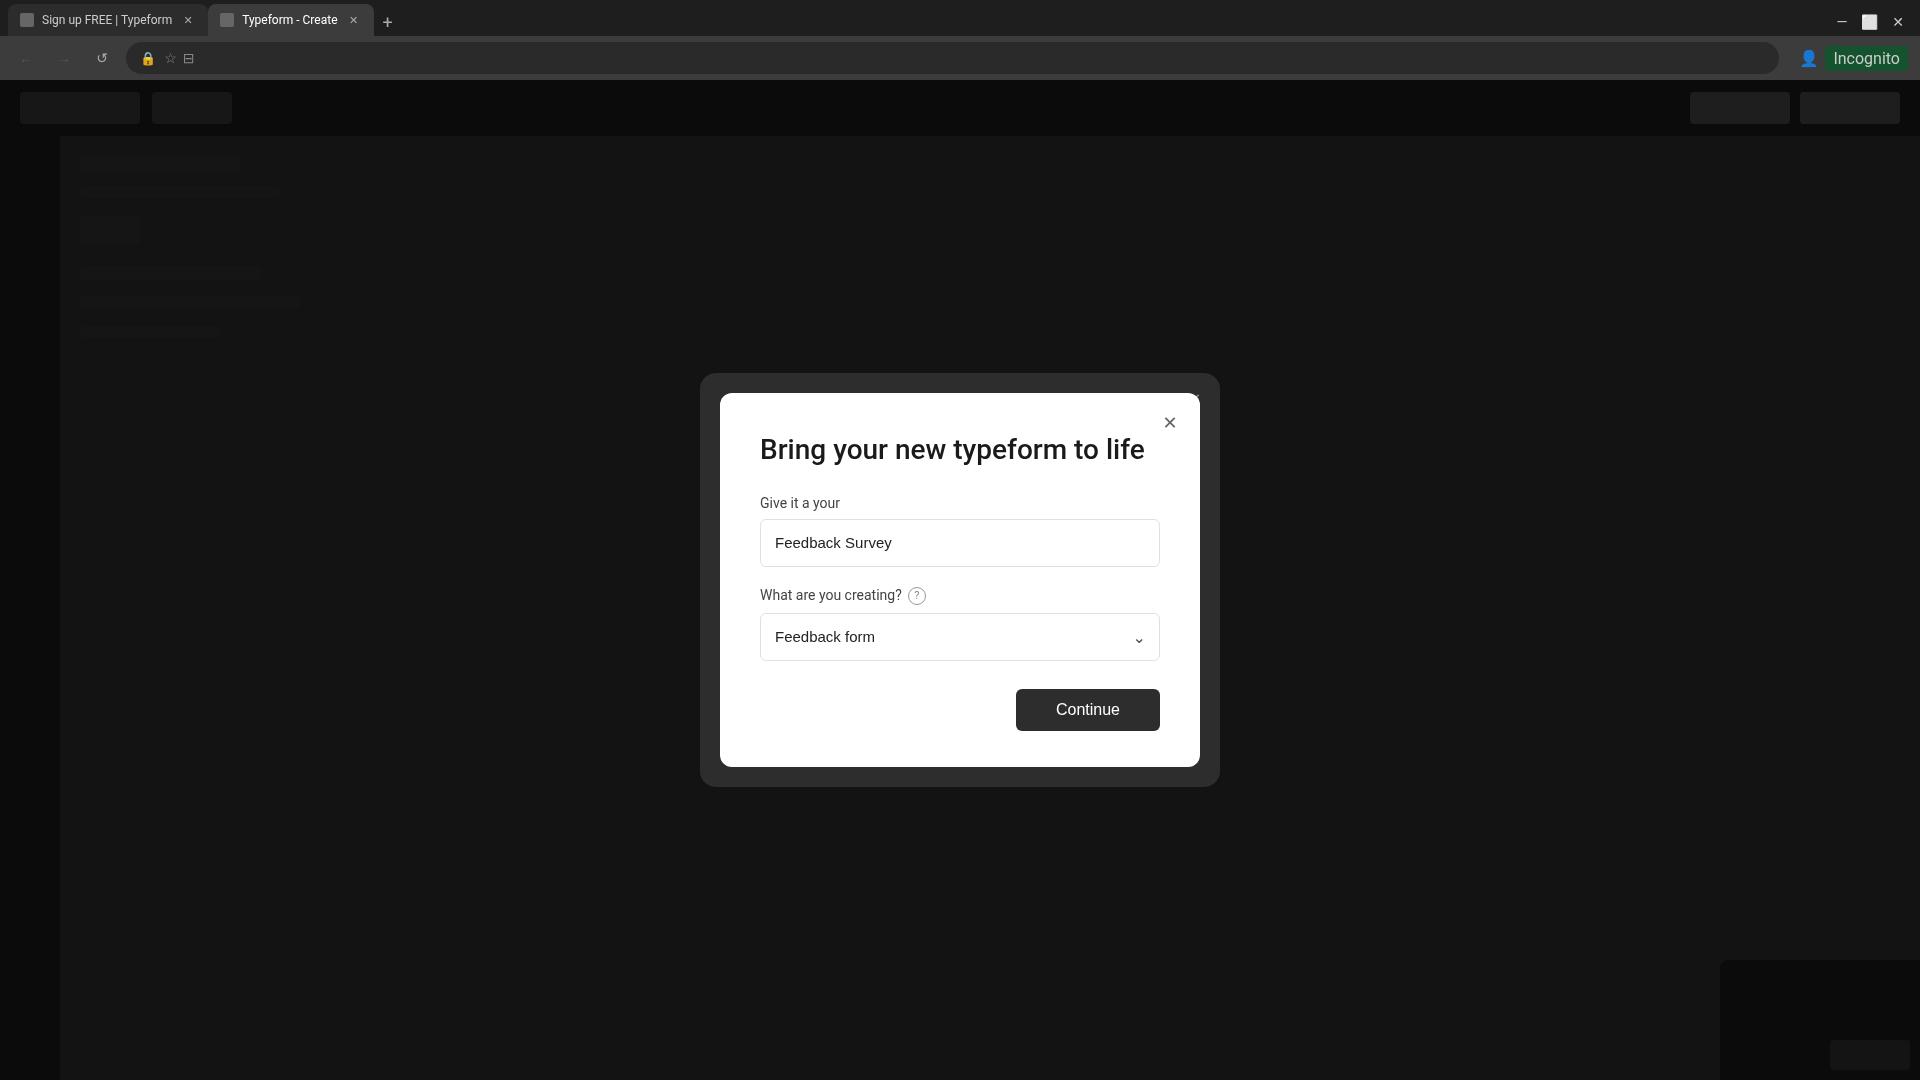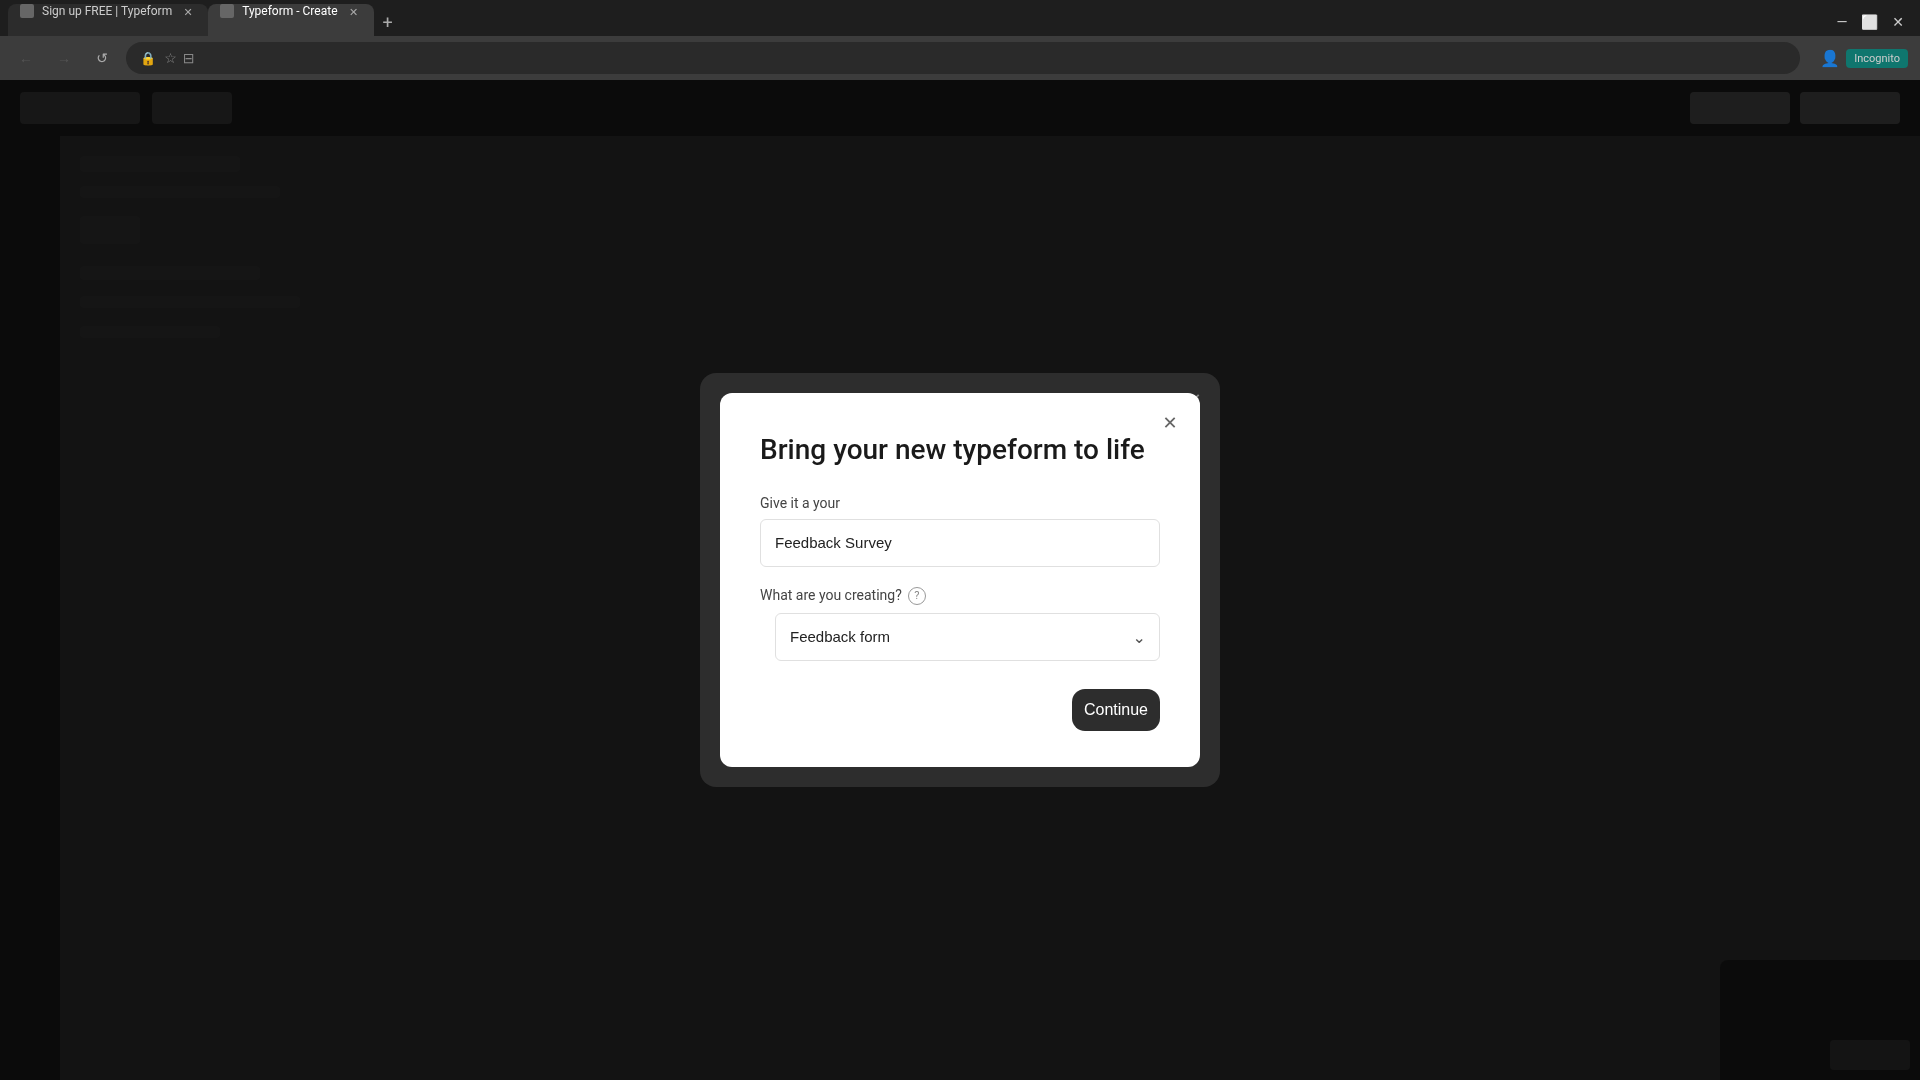--- a/index.html
+++ b/index.html
@@ -23,20 +23,21 @@
     .tab-strip {
       display: flex;
       align-items: flex-end;
       height: 36px;
       background: #1e1e1e;
       padding: 0 8px;
     }
 
     .tab {
       display: flex;
+      align-items: center;
       height: 32px;
       padding: 0 12px;
       border-radius: 8px 8px 0 0;
       font-size: 12px;
       color: #ccc;
       gap: 8px;
       min-width: 160px;
       max-width: 220px;
       cursor: pointer;
       background: #2c2c2c;
@@ -140,23 +141,23 @@
     }
 
     .browser-actions {
       display: flex;
       gap: 6px;
       align-items: center;
       margin-left: 10px;
     }
 
     .incognito-badge {
-      background: #0f766e;
+      background: #14532d;
       color: #ccc;
-      font-size: 11px;
+      font-size: 16px;
       padding: 3px 8px;
       border-radius: 4px;
       cursor: pointer;
     }
 
     .win-ctrl {
       width: 28px;
       height: 28px;
       display: flex;
       align-items: center;
@@ -397,22 +398,22 @@
     .modal-footer {
       margin-top: 28px;
       display: flex;
       justify-content: flex-end;
     }
 
     .continue-btn {
       background: #2d2d2d;
       color: #fff;
       border: none;
-      border-radius: 13px;
-      padding: 12px 12px;
+      border-radius: 6px;
+      padding: 12px 40px;
       font-size: 16px;
       font-weight: 500;
       cursor: pointer;
       transition: background 0.15s;
     }
   </style>
 </head>
 <body>
 
 <div class="browser-frame">
@@ -499,21 +500,21 @@
           <div class="form-group">
             <label class="form-label">Give it a your</label>
             <input type="text" class="form-input" value="Feedback Survey" style="">
           </div>
 
           <div class="form-group">
             <div class="label-row">
               <label class="form-label" style="margin-bottom:0;">What are you creating?</label>
               <div class="help-icon">?</div>
             </div>
-            <div style="margin-top:8px;margin-left:15px;">
+            <div style="margin-top:8px;">
               <div class="form-select-wrapper">
                 <select class="form-select">
                   <option value="feedback-form" selected="">Feedback form</option>
                   <option value="survey">Survey</option>
                   <option value="quiz">Quiz</option>
                   <option value="registration">Registration form</option>
                   <option value="other">Other</option>
                 </select>
                 <span class="select-chevron">⌄</span>
               </div>

